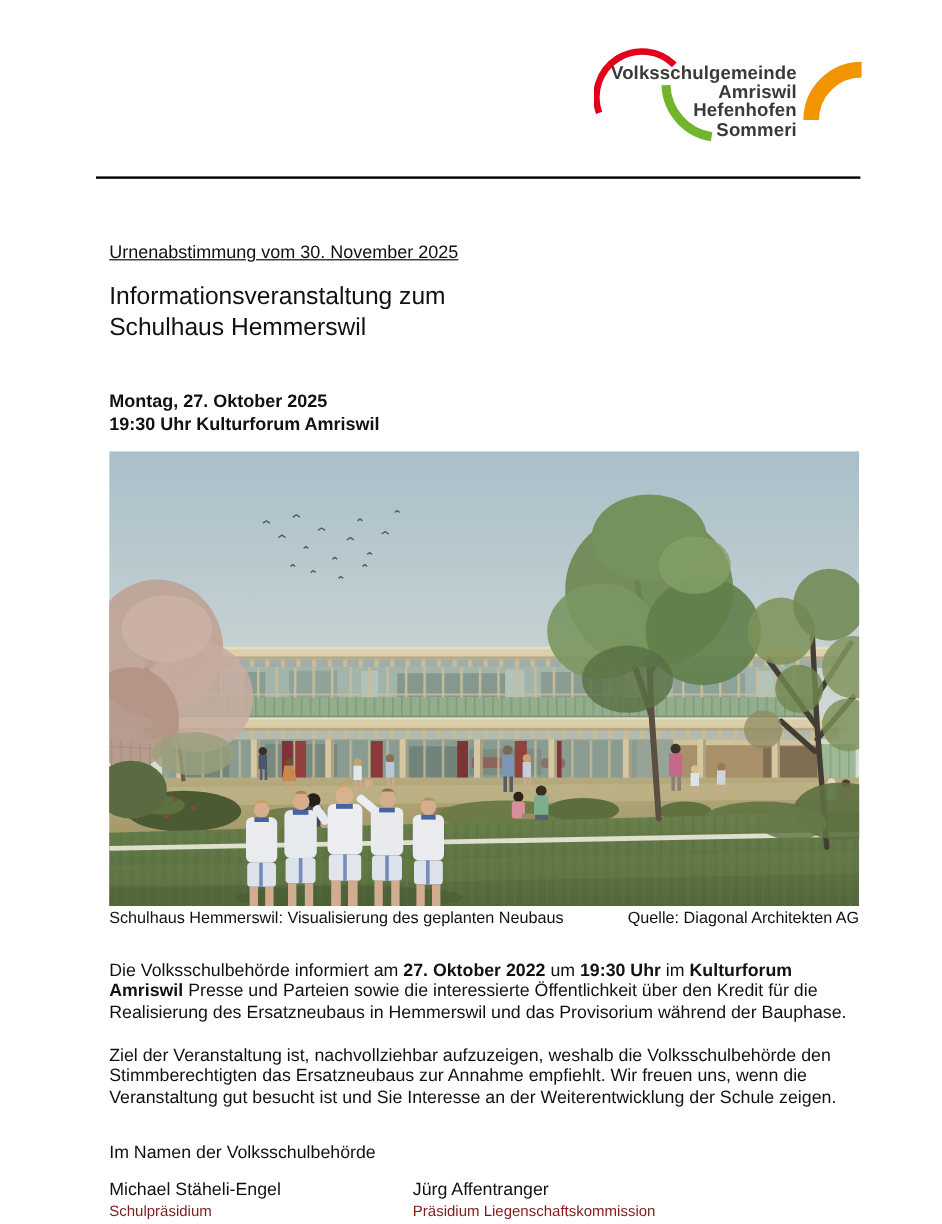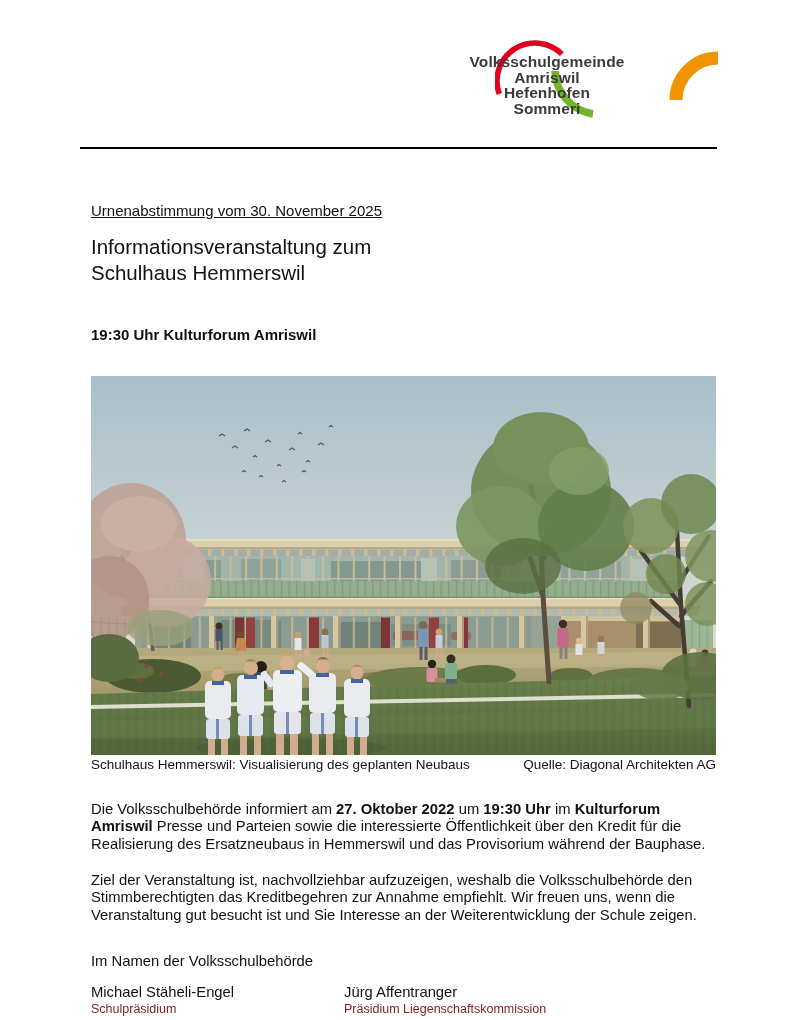--- a/index.html
+++ b/index.html
@@ -2,21 +2,21 @@
 <html><head>
 <meta charset="utf-8">
 <style>
   html,body{margin:0;padding:0;background:#ffffff;}
   .page{
     position:relative;width:785px;height:1020px;background:#ffffff;overflow:hidden;
     font-family:"Liberation Sans",sans-serif;color:#111111;
   }
   .logo-svg{position:absolute;left:495px;top:33px;}
   .logo-text{
-    position:absolute;left:430px;top:54px;width:234px;text-align:center;
+    position:absolute;left:430px;top:54px;width:234px;text-align:right;
     font-size:15.5px;font-weight:bold;line-height:15.6px;color:#3a3a38;letter-spacing:0.1px;
   }
   .rule{position:absolute;left:80px;top:147px;width:637px;height:2px;background:#000000;}
   .kicker{position:absolute;left:91px;top:202px;width:632px;font-size:15px;line-height:18px;text-decoration:underline;}
   .title{position:absolute;left:91px;top:234px;width:660px;font-size:20.5px;font-weight:normal;line-height:26px;}
   .title div{white-space:nowrap;}
   .event{position:absolute;left:91px;top:326px;width:632px;font-size:15px;font-weight:bold;line-height:18.5px;}
   .figure{position:absolute;left:91px;top:376px;width:625px;height:379px;}
   .caption-row{
     position:absolute;left:91px;top:757px;width:625px;display:flex;justify-content:space-between;
@@ -51,20 +51,21 @@
   <div class="rule"></div>
 
   <div class="kicker">Urnenabstimmung vom 30. November 2025</div>
 
   <h1 class="title" style="margin:0;">
     <div>Informationsveranstaltung zum</div>
     <div>Schulhaus Hemmerswil</div>
   </h1>
 
   <div class="event">
+    <div>Montag, 27. Oktober 2025</div>
     <div>19:30 Uhr Kulturforum Amriswil</div>
   </div>
 
   <svg class="figure" width="625" height="379" viewBox="0 0 625 379">
     <defs>
       <linearGradient id="skyGrad" x1="0" y1="0" x2="0" y2="1">
         <stop offset="0" stop-color="#a9bfc9"></stop>
           <stop offset="0.45" stop-color="#c6d2d3"></stop>
         <stop offset="0.8" stop-color="#e2e1d2"></stop>
           <stop offset="1" stop-color="#eae6d6"></stop>
@@ -403,21 +404,21 @@
         </g>
     </g>
   </svg>
 
   <div class="caption-row">
     <span>Schulhaus Hemmerswil: Visualisierung des geplanten Neubaus</span>
     <span>Quelle: Diagonal Architekten AG</span>
   </div>
 
   <p class="para p1"><span>Die Volksschulbehörde informiert am </span><b>27. Oktober 2022</b><span> um </span><b>19:30 Uhr</b><span> im </span><b>Kulturforum Amriswil</b><span> Presse und Parteien sowie die interessierte Öffentlichkeit über den Kredit für die Realisierung des Ersatzneubaus in Hemmerswil und das Provisorium während der Bauphase.</span></p>
-  <p class="para p2">Ziel der Veranstaltung ist, nachvollziehbar aufzuzeigen, weshalb die Volksschulbehörde den Stimmberechtigten das Kreditbegehren zur Annahme empfiehlt. Wir freuen uns, wenn die Veranstaltung gut besucht ist und Sie Interesse an der Weiterentwicklung der Schule zeigen.</p>
+  <p class="para p2">Ziel der Veranstaltung ist, nachvollziehbar aufzuzeigen, weshalb die Volksschulbehörde den Stimmberechtigten das Ersatzneubaus zur Annahme empfiehlt. Wir freuen uns, wenn die Veranstaltung gut besucht ist und Sie Interesse an der Weiterentwicklung der Schule zeigen.</p>
 
   <div class="closing">Im Namen der Volksschulbehörde</div>
 
   <div class="sig-name col1">Michael Stäheli-Engel</div>
   <div class="sig-role col1">Schulpräsidium</div>
   <div class="sig-name col2">Jürg Affentranger</div>
   <div class="sig-role col2">Präsidium Liegenschaftskommission</div>
 
 </div>
 

